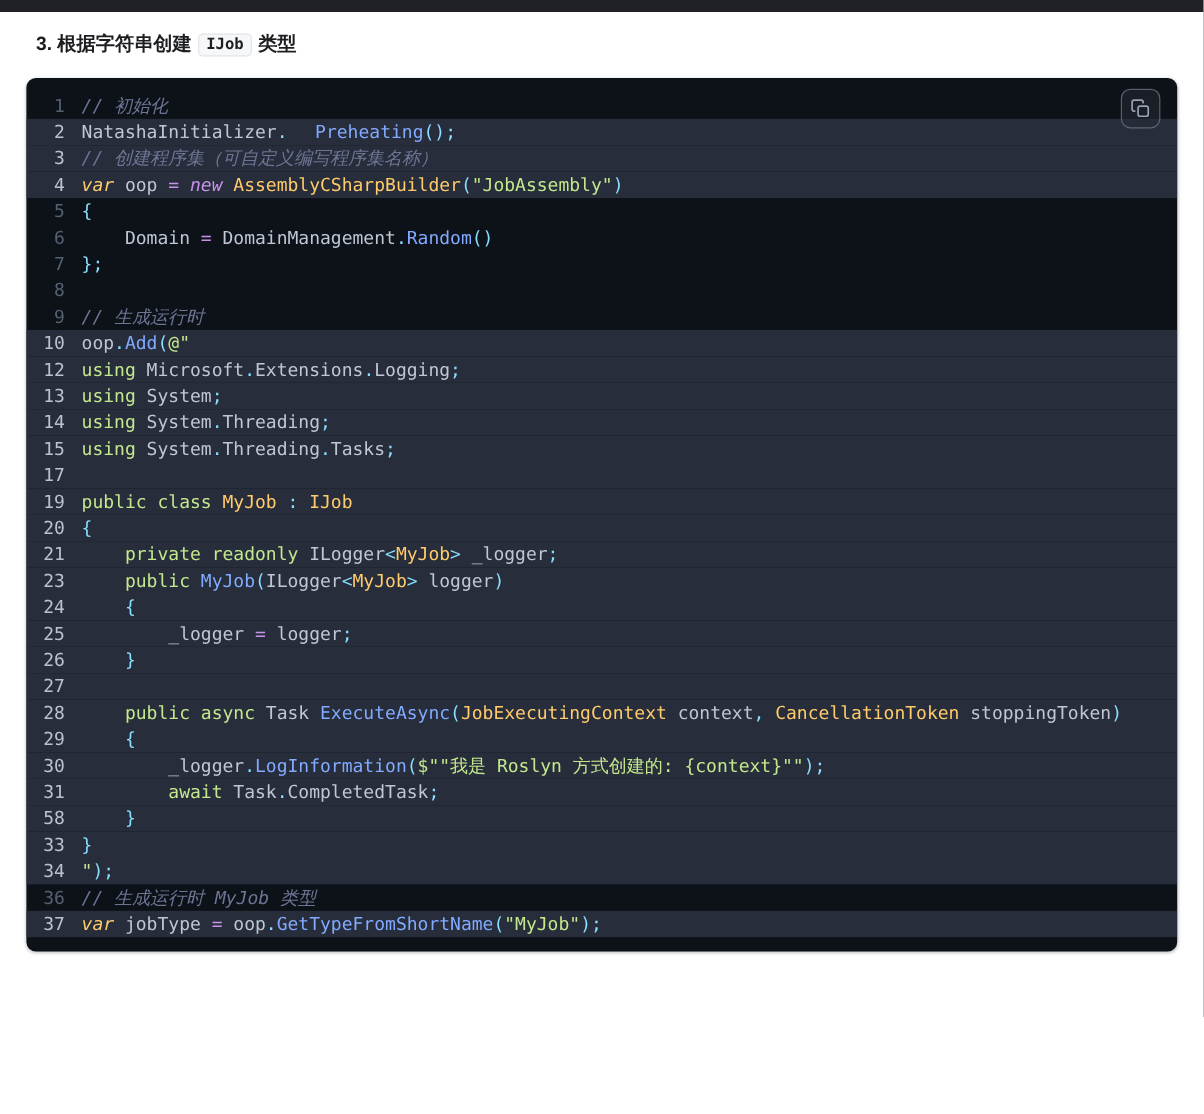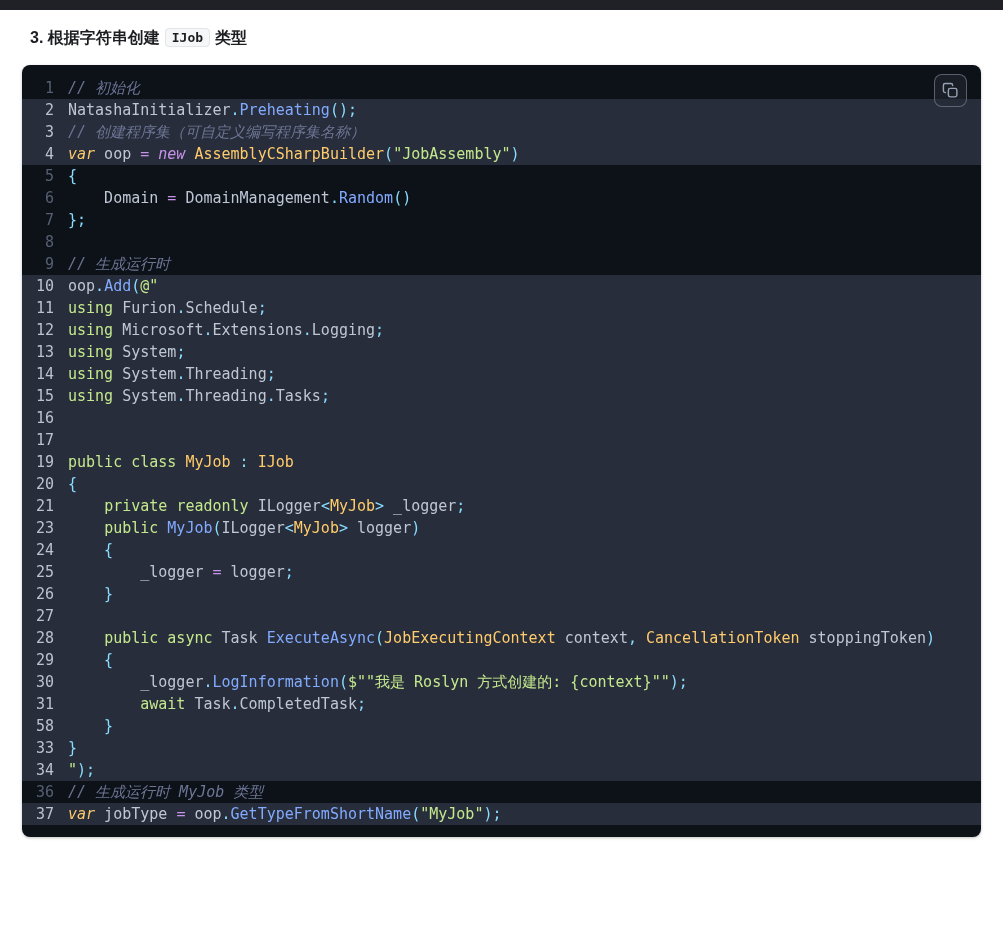--- a/index.html
+++ b/index.html
@@ -50,35 +50,33 @@
 
 <div class="page">
 
   <div class="top-strip"></div>
 
   <div class="heading"><span>3. 根据字符串创建</span><code class="inline-code">IJob</code><span>类型</span></div>
 
   <div class="code-block">
     <div>
         <div class="code-line"><span class="ln">1</span><span class="code-text"><span style="color: rgb(109, 117, 149); font-style: italic;">// 初始化</span></span></div>
-        <div class="code-line hl"><span class="ln">2</span><span class="code-text"><span style="color: rgb(191, 199, 213);">NatashaInitializer</span><span style="color: rgb(137, 221, 255);">.</span><span style="color: rgb(130, 170, 255);">Preheating</span><span style="color: rgb(137, 221, 255);">();</span></span></div>
+        <div class="code-line hl"><span class="ln">2</span><span class="code-text"><span style="color: rgb(191, 199, 213);">NatashaInitializer</span><span style="color: rgb(137, 221, 255);">.</span><span style="color: rgb(130, 170, 255); margin-left: 23px;">Preheating</span><span style="color: rgb(137, 221, 255);">();</span></span></div>
         <div class="code-line hl"><span class="ln">3</span><span class="code-text"><span style="color: rgb(109, 117, 149); font-style: italic;">// 创建程序集（可自定义编写程序集名称）</span></span></div>
         <div class="code-line hl"><span class="ln">4</span><span class="code-text"><span style="color: rgb(255, 203, 107); font-style: italic;">var</span><span style="color: rgb(191, 199, 213);"> oop </span><span style="color: rgb(199, 146, 234);">=</span><span style="color: rgb(191, 199, 213);"> </span><span style="color: rgb(199, 146, 234); font-style: italic;">new</span><span style="color: rgb(191, 199, 213);"> </span><span style="color: rgb(255, 203, 107);">AssemblyCSharpBuilder</span><span style="color: rgb(137, 221, 255);">(</span><span style="color: rgb(195, 232, 141);">"JobAssembly"</span><span style="color: rgb(137, 221, 255);">)</span></span></div>
         <div class="code-line"><span class="ln">5</span><span class="code-text"><span style="color: rgb(137, 221, 255);">{</span></span></div>
         <div class="code-line"><span class="ln">6</span><span class="code-text"><span style="color: rgb(191, 199, 213);">    Domain </span><span style="color: rgb(199, 146, 234);">=</span><span style="color: rgb(191, 199, 213);"> DomainManagement</span><span style="color: rgb(137, 221, 255);">.</span><span style="color: rgb(130, 170, 255);">Random</span><span style="color: rgb(137, 221, 255);">()</span></span></div>
         <div class="code-line"><span class="ln">7</span><span class="code-text"><span style="color: rgb(137, 221, 255);">};</span></span></div>
         <div class="code-line"><span class="ln">8</span><span class="code-text"></span></div>
         <div class="code-line"><span class="ln">9</span><span class="code-text"><span style="color: rgb(109, 117, 149); font-style: italic;">// 生成运行时</span></span></div>
         <div class="code-line hl"><span class="ln">10</span><span class="code-text"><span style="color: rgb(191, 199, 213);">oop</span><span style="color: rgb(137, 221, 255);">.</span><span style="color: rgb(130, 170, 255);">Add</span><span style="color: rgb(137, 221, 255);">(</span><span style="color: rgb(195, 232, 141);">@"</span></span></div>
-        <div class="code-line hl"><span class="ln">11</span><span class="code-text"><span style="color: rgb(195, 232, 141);">using</span><span style="color: rgb(191, 199, 213);"> Furion</span><span style="color: rgb(137, 221, 255);">.</span><span style="color: rgb(191, 199, 213);">Schedule</span><span style="color: rgb(137, 221, 255);">;</span></span></div>
         <div class="code-line hl"><span class="ln">12</span><span class="code-text"><span style="color: rgb(195, 232, 141);">using</span><span style="color: rgb(191, 199, 213);"> Microsoft</span><span style="color: rgb(137, 221, 255);">.</span><span style="color: rgb(191, 199, 213);">Extensions</span><span style="color: rgb(137, 221, 255);">.</span><span style="color: rgb(191, 199, 213);">Logging</span><span style="color: rgb(137, 221, 255);">;</span></span></div>
         <div class="code-line hl"><span class="ln">13</span><span class="code-text"><span style="color: rgb(195, 232, 141);">using</span><span style="color: rgb(191, 199, 213);"> System</span><span style="color: rgb(137, 221, 255);">;</span></span></div>
         <div class="code-line hl"><span class="ln">14</span><span class="code-text"><span style="color: rgb(195, 232, 141);">using</span><span style="color: rgb(191, 199, 213);"> System</span><span style="color: rgb(137, 221, 255);">.</span><span style="color: rgb(191, 199, 213);">Threading</span><span style="color: rgb(137, 221, 255);">;</span></span></div>
         <div class="code-line hl"><span class="ln">15</span><span class="code-text"><span style="color: rgb(195, 232, 141);">using</span><span style="color: rgb(191, 199, 213);"> System</span><span style="color: rgb(137, 221, 255);">.</span><span style="color: rgb(191, 199, 213);">Threading</span><span style="color: rgb(137, 221, 255);">.</span><span style="color: rgb(191, 199, 213);">Tasks</span><span style="color: rgb(137, 221, 255);">;</span></span></div>
-        <div class="code-line hl"><span class="ln">16</span><span class="code-text"></span></div>
         <div class="code-line hl"><span class="ln">17</span></div>
         <div class="code-line hl"><span class="ln">19</span><span class="code-text"><span style="color: rgb(195, 232, 141);">public</span><span style="color: rgb(191, 199, 213);"> </span><span style="color: rgb(195, 232, 141);">class</span><span style="color: rgb(191, 199, 213);"> </span><span style="color: rgb(255, 203, 107);">MyJob</span><span style="color: rgb(191, 199, 213);"> </span><span style="color: rgb(137, 221, 255);">:</span><span style="color: rgb(191, 199, 213);"> </span><span style="color: rgb(255, 203, 107);">IJob</span></span></div>
         <div class="code-line hl"><span class="ln">20</span><span class="code-text"><span style="color: rgb(137, 221, 255);">{</span></span></div>
         <div class="code-line hl"><span class="ln">21</span><span class="code-text"><span style="color: rgb(191, 199, 213);">    </span><span style="color: rgb(195, 232, 141);">private</span><span style="color: rgb(191, 199, 213);"> </span><span style="color: rgb(195, 232, 141);">readonly</span><span style="color: rgb(191, 199, 213);"> ILogger</span><span style="color: rgb(137, 221, 255);">&lt;</span><span style="color: rgb(255, 203, 107);">MyJob</span><span style="color: rgb(137, 221, 255);">&gt;</span><span style="color: rgb(191, 199, 213);"> _logger</span><span style="color: rgb(137, 221, 255);">;</span></span></div>
         <div class="code-line hl"><span class="ln">23</span><span class="code-text"><span style="color: rgb(191, 199, 213);">    </span><span style="color: rgb(195, 232, 141);">public</span><span style="color: rgb(191, 199, 213);"> </span><span style="color: rgb(130, 170, 255);">MyJob</span><span style="color: rgb(137, 221, 255);">(</span><span style="color: rgb(191, 199, 213);">ILogger</span><span style="color: rgb(137, 221, 255);">&lt;</span><span style="color: rgb(255, 203, 107);">MyJob</span><span style="color: rgb(137, 221, 255);">&gt;</span><span style="color: rgb(191, 199, 213);"> logger</span><span style="color: rgb(137, 221, 255);">)</span></span></div>
         <div class="code-line hl"><span class="ln">24</span><span class="code-text"><span style="color: rgb(137, 221, 255);">    {</span></span></div>
         <div class="code-line hl"><span class="ln">25</span><span class="code-text"><span style="color: rgb(191, 199, 213);">        _logger </span><span style="color: rgb(199, 146, 234);">=</span><span style="color: rgb(191, 199, 213);"> logger</span><span style="color: rgb(137, 221, 255);">;</span></span></div>
         <div class="code-line hl"><span class="ln">26</span><span class="code-text"><span style="color: rgb(137, 221, 255);">    }</span></span></div>
         <div class="code-line hl"><span class="ln">27</span><span class="code-text"></span></div>
         <div class="code-line hl"><span class="ln">28</span><span class="code-text"><span style="color: rgb(191, 199, 213);">    </span><span style="color: rgb(195, 232, 141);">public</span><span style="color: rgb(191, 199, 213);"> </span><span style="color: rgb(195, 232, 141);">async</span><span style="color: rgb(191, 199, 213);"> Task </span><span style="color: rgb(130, 170, 255);">ExecuteAsync</span><span style="color: rgb(137, 221, 255);">(</span><span style="color: rgb(255, 203, 107);">JobExecutingContext</span><span style="color: rgb(191, 199, 213);"> context</span><span style="color: rgb(137, 221, 255);">,</span><span style="color: rgb(191, 199, 213);"> </span><span style="color: rgb(255, 203, 107);">CancellationToken</span><span style="color: rgb(191, 199, 213);"> stoppingToken</span><span style="color: rgb(137, 221, 255);">)</span></span></div>

